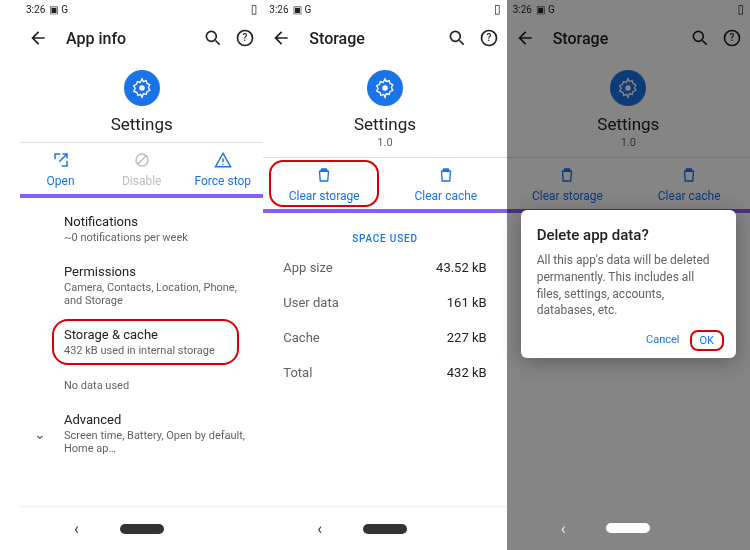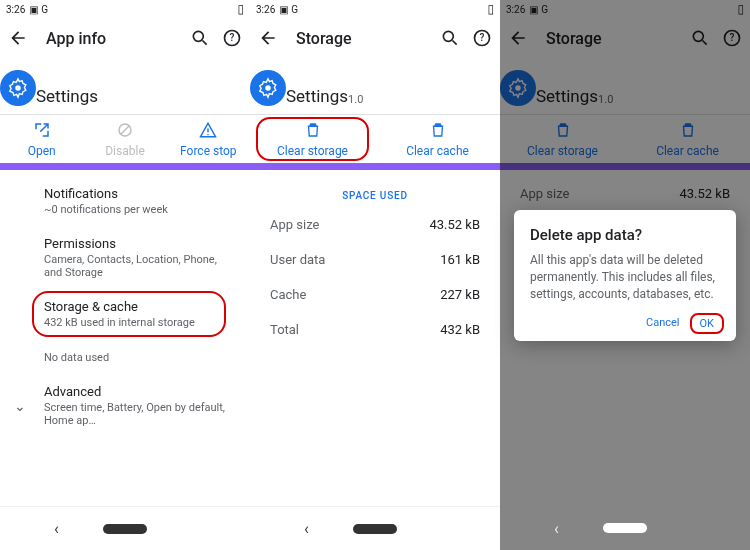--- a/index.html
+++ b/index.html
@@ -1,31 +1,31 @@
 <!DOCTYPE html>
 <html><head>
 <meta charset="utf-8">
 <style>
   * { box-sizing: border-box; margin: 0; padding: 0; }
   html, body { width: 750px; height: 550px; overflow: hidden; font-family: Roboto, "Helvetica Neue", Arial, sans-serif; background: #fff; color: #202124; }
-  .row { display: flex; width: 750px; height: 550px; }
+  .row { display: flex; width: 750px; height: 550px; padding-left: 20px; }
   .panel { width: 250px; height: 550px; position: relative; display: flex; flex-direction: column; border-right: 0; background: #fff; }
   .panel:last-child { border-right: none; }
   .status { height: 18px; display: flex; align-items: center; justify-content: space-between; padding: 0 6px; font-size: 10px; color: #202124; }
   .status .left { display: flex; gap: 4px; align-items: center; }
   .status .right { font-size: 12px; }
   .appbar { height: 40px; display: flex; align-items: center; padding: 0 8px; font-size: 16px; font-weight: 500; }
   .appbar .title { flex: 1; margin-left: 18px; }
   .appbar .icons { display: flex; gap: 12px; }
   .svgicon { width: 20px; height: 20px; display: inline-flex; align-items: center; justify-content: center; }
-  .gearblock { display: flex; flex-direction: row; align-items: flex-end; padding: 12px 0 8px; }
+  .gearblock { display: flex; flex-direction: column; align-items: center; padding: 12px 0 8px; }
   .gear { width: 36px; height: 36px; border-radius: 50%; background: #1a73e8; display: flex; align-items: center; justify-content: center; }
   .gearblock .name { font-size: 17px; margin-top: 8px; }
   .gearblock .sub { font-size: 11px; color: #5f6368; margin-top: 2px; }
-  .actions { height: 56px; border-top: 1px solid #e0e0e0; border-bottom: 7px solid #8b5cf6; display: flex; justify-content: space-between; }
+  .actions { height: 56px; border-top: 1px solid #e0e0e0; border-bottom: 4px solid #8b5cf6; display: flex; justify-content: space-between; }
   .action { flex: 1; display: flex; flex-direction: column; align-items: center; justify-content: center; font-size: 12px; color: #1a73e8; gap: 4px; cursor: pointer; }
   .action.disabled { color: #bdbdbd; }
   .circled { position: relative; }
   .circled::after { content: ""; position: absolute; inset: 2px 6px; border: 2px solid #d80000; border-radius: 14px; pointer-events: none; }
   .list { flex: 1; overflow: hidden; padding: 6px 0; }
   .item { padding: 10px 16px 10px 44px; font-size: 13px; position: relative; }
   .item .t { color: #202124; }
   .item .s { color: #5f6368; font-size: 11px; margin-top: 2px; }
   .chev { position: absolute; left: 14px; top: 50%; transform: translateY(-50%); font-size: 14px; color: #5f6368; }
   .itemcircled::after { content: ""; position: absolute; left: 32px; right: 24px; top: 2px; bottom: 2px; border: 2px solid #d80000; border-radius: 16px; pointer-events: none; }

